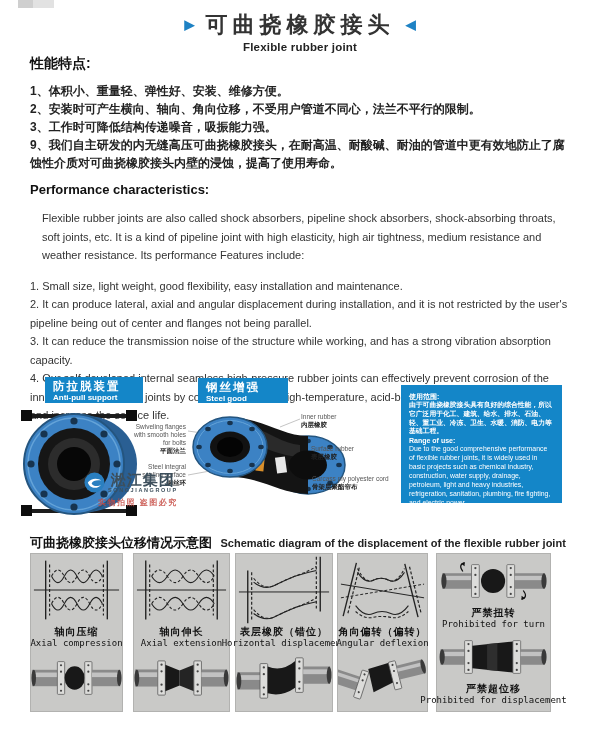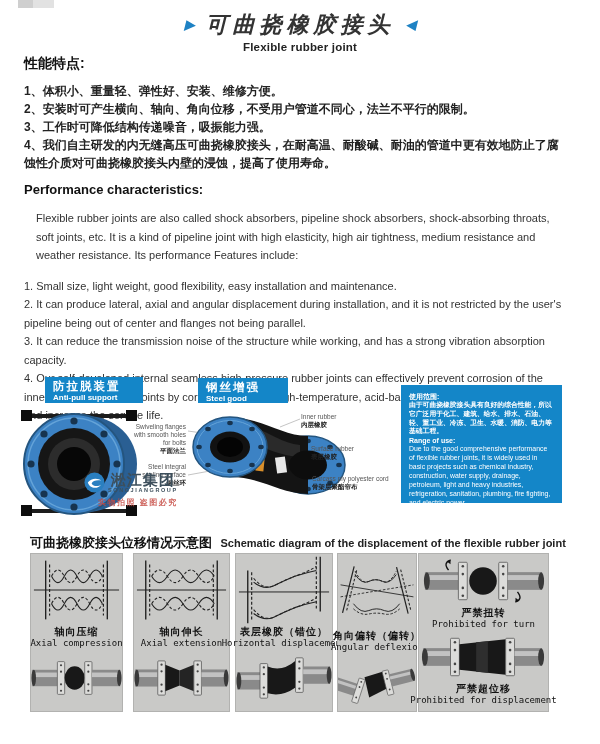--- a/index.html
+++ b/index.html
@@ -3,26 +3,26 @@
 <meta charset="utf-8">
 <style>
   html,body{margin:0;padding:0;background:#fff;}
   .page{position:relative;width:600px;height:744px;background:#fff;overflow:hidden;
         font-family:"Liberation Sans",sans-serif;color:#1a1a1a;}
   .artifact1{position:absolute;left:18px;top:0;width:16px;height:8px;background:#cfcfcf;}
   .artifact2{position:absolute;left:33px;top:0;width:21px;height:8px;background:#e2e2e2;}
 
   
   .hdr{position:absolute;left:0;top:10px;width:600px;text-align:center;}
-  .hdr .t{font-size:22px;font-weight:bold;letter-spacing:5px;color:#333;font-style:italic;}
+  .hdr .t{font-size:22px;font-weight:bold;letter-spacing:5px;color:#333;}
   .hdr .tri{font-size:13px;color:#1e82c4;vertical-align:3px;letter-spacing:0;}
   .hdr .sub{font-size:11.5px;font-weight:bold;color:#222;margin-top:1px;letter-spacing:0.2px;}
 
   
-  .txt{position:absolute;left:24px;top:55px;width:540px;}
+  .txt{position:absolute;left:30px;top:55px;width:540px;}
   .h-zh{font-size:14px;font-weight:bold;color:#111;margin:0 0 9px 0;}
   .p-zh{font-size:12px;line-height:18px;margin:0;color:#222;font-weight:bold;}
   .li-zh{font-size:12px;line-height:18px;color:#222;font-weight:bold;}
   .h-en{font-size:13px;font-weight:bold;color:#111;margin:10px 0 6px 0;}
   .p-en{font-size:11px;line-height:18.5px;color:#333;margin:12px;}
   .li-en{font-size:11px;line-height:18.5px;color:#333;}
 
   
   .bluebox{position:absolute;background:#1486c8;color:#fff;padding:3px 0 16px 8px;box-sizing:border-box;}
   .bluebox .bz{font-size:11.5px;font-weight:bold;letter-spacing:2px;line-height:13px;}
@@ -54,22 +54,22 @@
   .range .rb{font-size:6.8px;font-weight:bold;line-height:8.8px;}
   .range .rbe{font-size:6.9px;line-height:8.9px;}
 
   
   .schhdr{position:absolute;left:30px;top:533px;width:560px;}
   .schhdr .sz{font-size:13px;font-weight:bold;color:#111;}
   .schhdr .se{font-size:11px;font-weight:bold;color:#222;margin-left:4px;}
   .panel{position:absolute;top:553px;height:159px;background:#c9c9c7;border:1px solid #b2b2b0;
          box-sizing:border-box;display:flex;flex-direction:column;align-items:center;}
   .pa{left:30px;width:93px;}  .pb{left:133px;width:97px;}
-  .pc{left:235px;width:98px;} .pd{left:337px;width:80px;justify-content:space-between;}
-  .pe{left:418px;width:131px;}
+  .pc{left:235px;width:98px;} .pd{left:337px;width:91px;}
+  .pe{left:436px;width:115px;}
   .plabel{text-align:center;white-space:nowrap;line-height:11px;}
   .plabel .lz{font-family:"DejaVu Serif",serif;font-size:10px;font-weight:bold;color:#111;letter-spacing:1px;display:block;}
   .plabel .le{font-family:"DejaVu Sans Mono",monospace;font-size:9px;color:#111;display:block;margin-top:1px;}
   .schsvg{width:100%;height:72px;display:block;}
   .photosvg{width:100%;height:52px;display:block;margin-top:3px;}
   .pe .photosvg{height:50px;margin-top:2px;}
   .pe .plabel{margin-top:1px;}
 </style>
 </head>
 <body>
@@ -81,21 +81,21 @@
   <div class="hdr">
     <div class="t"><span class="tri">▶</span>&nbsp;<span>可曲挠橡胶接头</span>&nbsp;<span class="tri">◀</span></div>
     <div class="sub">Flexible rubber joint</div>
   </div>
 
   <div class="txt">
     <div class="h-zh">性能特点:</div>
     <div class="li-zh">1、体积小、重量轻、弹性好、安装、维修方便。</div>
     <div class="li-zh">2、安装时可产生横向、轴向、角向位移，不受用户管道不同心，法兰不平行的限制。</div>
     <div class="li-zh">3、工作时可降低结构传递噪音，吸振能力强。</div>
-    <div class="li-zh">4、我们自主研发的内无缝高压可曲挠橡胶接头，在耐高温、耐酸碱、耐油的管道中更有效地防止了腐蚀性介质对可曲挠橡胶接头内壁的浸蚀，提高了使用寿命。</div>
+    <div class="li-zh">9、我们自主研发的内无缝高压可曲挠橡胶接头，在耐高温、耐酸碱、耐油的管道中更有效地防止了腐蚀性介质对可曲挠橡胶接头内壁的浸蚀，提高了使用寿命。</div>
     <div class="h-en">Performance characteristics:</div>
     <p class="p-en">Flexible rubber joints are also called shock absorbers, pipeline shock absorbers, shock-absorbing throats, soft joints, etc. It is a kind of pipeline joint with high elasticity, high air tightness, medium resistance and weather resistance. Its performance Features include:</p>
     <div class="li-en">1. Small size, light weight, good flexibility, easy installation and maintenance.</div>
     <div class="li-en">2. It can produce lateral, axial and angular displacement during installation, and it is not restricted by the user's pipeline being out of center and flanges not being parallel.</div>
     <div class="li-en">3. It can reduce the transmission noise of the structure while working, and has a strong vibration absorption capacity.</div>
     <div class="li-en">4. Our self-developed internal seamless high-pressure rubber joints can effectively prevent corrosion of the inner wall of the rubber joints by corrosive media in high-temperature, acid-base, and oil-resistant pipelines, and increase the service life.</div>
   </div>
 
   <div class="bluebox box1">
     <div class="bz">防拉脱装置</div>

